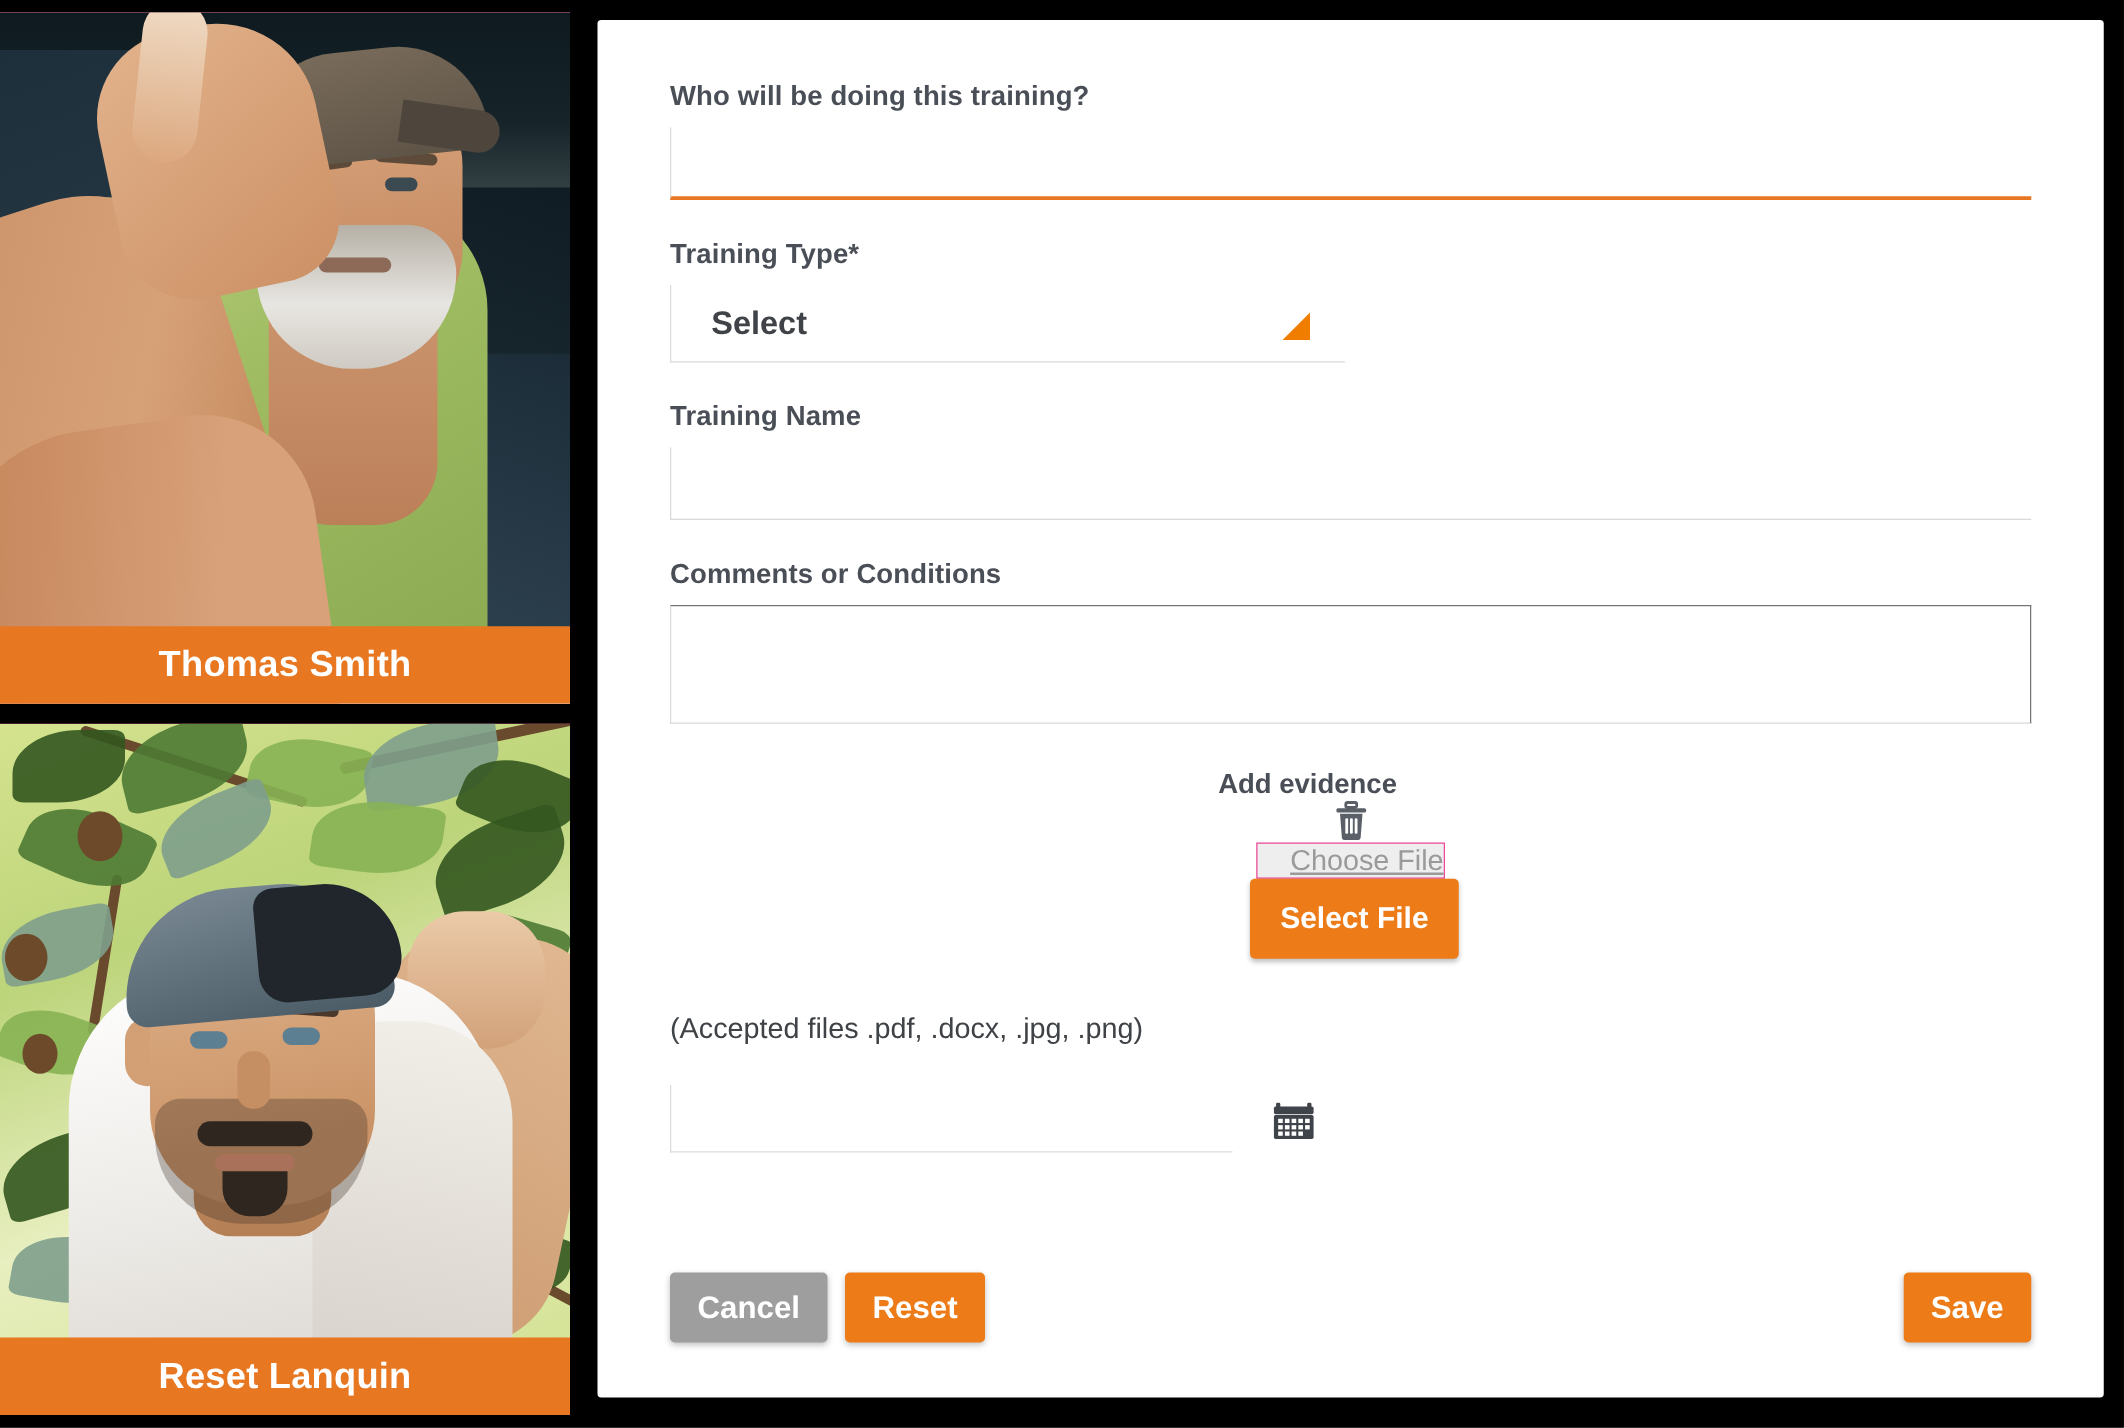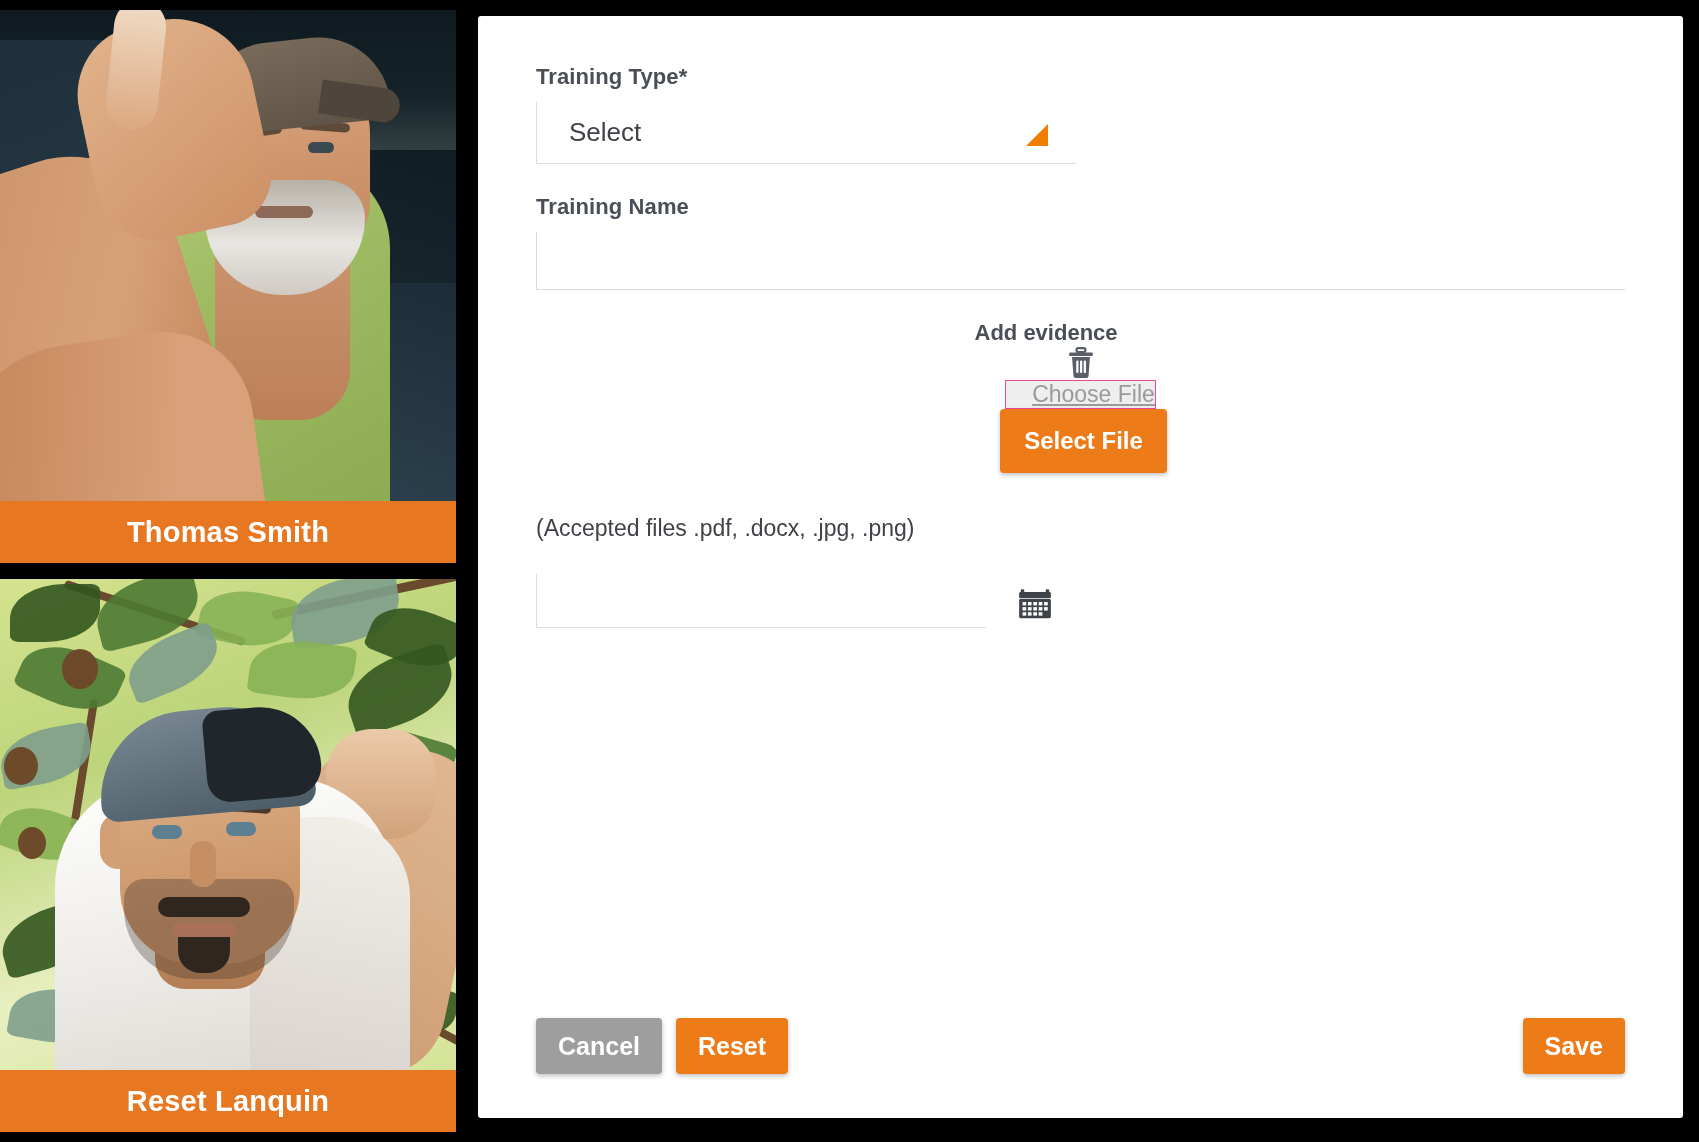--- a/index.html
+++ b/index.html
@@ -153,21 +153,21 @@
   .input-underline {
     width: 100%; height: 58px; background: #fff;
     border: none; border-left: 1px solid #d9d9d9; border-bottom: 1px solid #d9d9d9;
     font-size: 21px; color: #333; padding: 0 10px;
     font-family: "Liberation Sans", sans-serif; outline: none;
   }
   .input-underline.focus-orange { border-bottom: 3px solid #E87722; }
   .block { margin-bottom: 30px; }
 
   
-  .select-wrap { position: relative; width: 540px; height: 62px; }
+  .select-wrap { position: relative; width: 540px; height: 62px; font-weight: bold; }
   .select-box {
     width: 100%; height: 100%; background:#fff;
     border-left: 1px solid #dcdcdc; border-bottom: 1px solid #dcdcdc;
     display:flex; align-items:center; padding-left: 32px;
     font-size: 26px; color: #3f4246; cursor: pointer;
   }
   .select-arrow {
     position: absolute; right: 28px; top: 22px;
     width: 0; height: 0;
     border-left: 22px solid transparent;
@@ -310,34 +310,42 @@
         <div class="ph2-cap-dk"></div>
       </div>
       <div class="person-name-bar">
         <span class="person-name">Reset Lanquin</span>
       </div>
     </div>
   </div>
 
   <div class="form-panel">
 
+    <div class="block">
+      <div class="field-label">Who will be doing this training?</div>
+      <input class="input-underline focus-orange" type="text" value="" style="">
+    </div>
 
     <div class="block">
       <div class="field-label">Training Type*</div>
       <div class="select-wrap">
         <div class="select-box">Select</div>
         <div class="select-arrow"></div>
       </div>
     </div>
 
     <div class="block">
       <div class="field-label">Training Name</div>
       <input class="input-underline" type="text" value="" style="">
     </div>
 
+    <div class="block">
+      <div class="field-label">Comments or Conditions</div>
+      <textarea class="textarea-box" style=""></textarea>
+    </div>
 
     <div class="evidence-row">
       <div class="evidence-label">Add evidence</div>
 
       <div class="trash-btn">
         <svg width="30" height="34" viewBox="0 0 24 26" aria-hidden="true">
           <rect x="8.5" y="1" width="7" height="3.2" rx="1.2" fill="none" stroke="#5a5f68" stroke-width="1.8"></rect>
           <rect x="2.5" y="4.6" width="19" height="2.8" rx="1" fill="#5a5f68"></rect>
           <path d="M4.8 8.2 h14.4 l-1.2 15.4 a1.6 1.6 0 0 1 -1.6 1.4 H7.6 a1.6 1.6 0 0 1 -1.6 -1.4 Z" fill="#5a5f68"></path>
           <rect x="8.2" y="11" width="1.8" height="10" rx=".8" fill="#ffffff"></rect>

